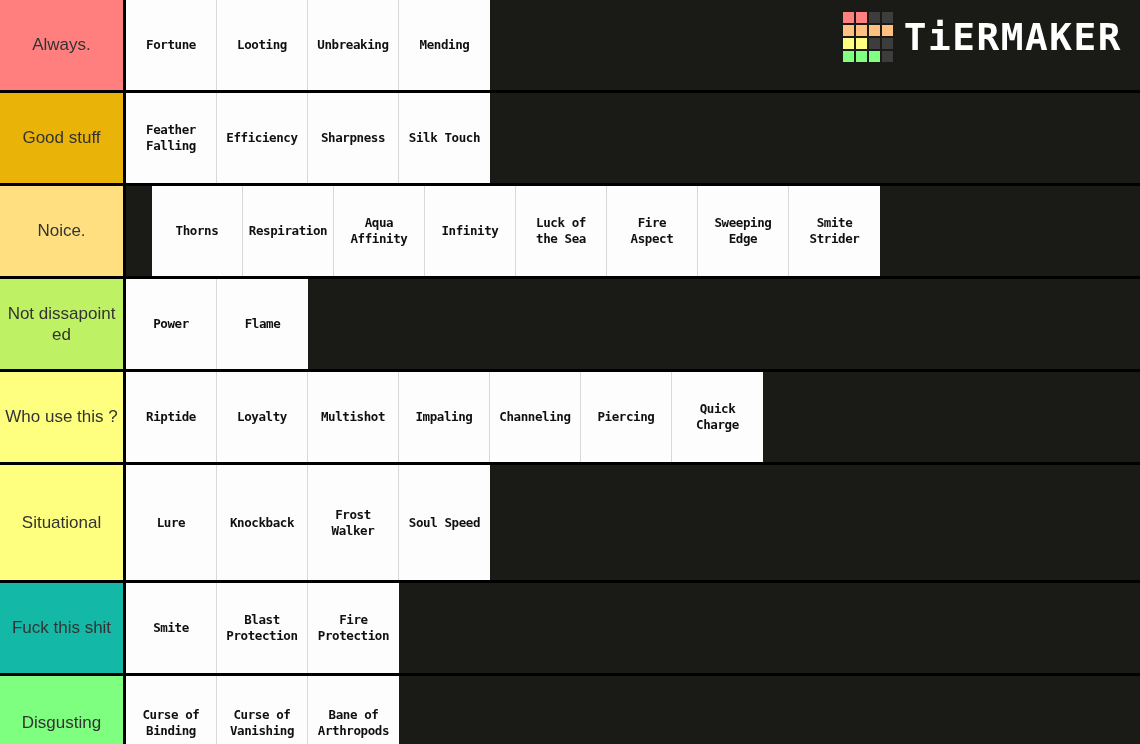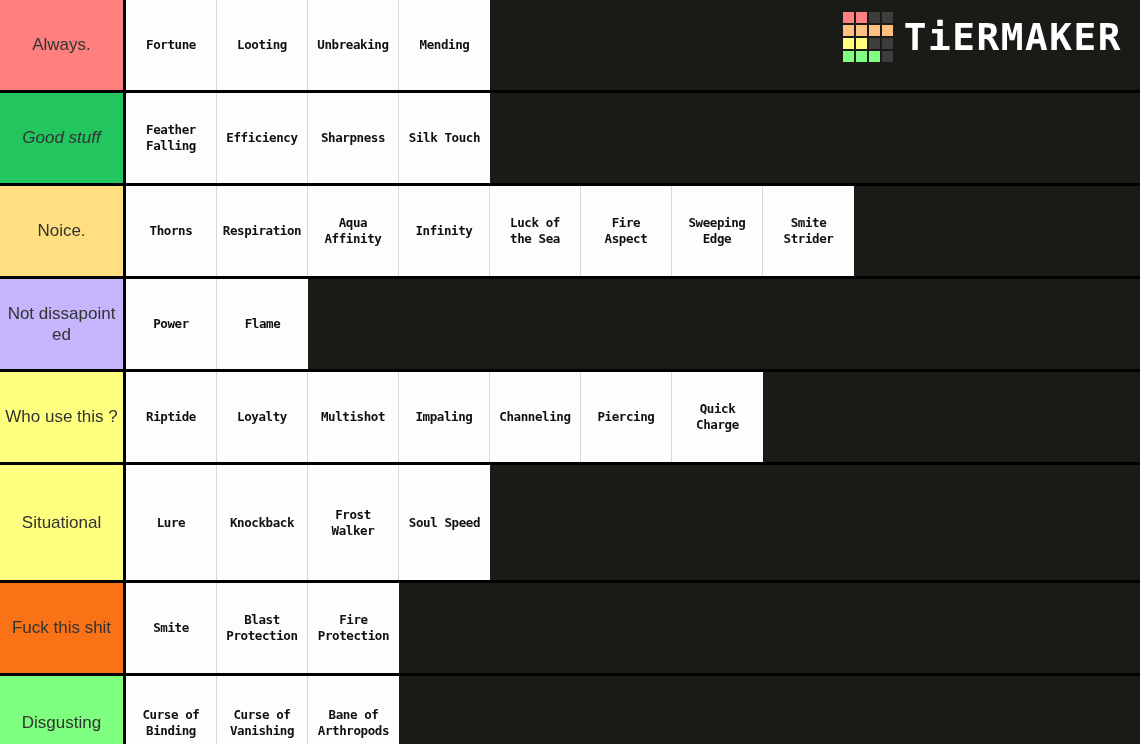--- a/index.html
+++ b/index.html
@@ -139,45 +139,45 @@
         <div class="tier-label" style="background: rgb(255, 127, 127);">Always.</div>
         <div class="items">
           <div class="item">Fortune</div>
           <div class="item">Looting</div>
           <div class="item">Unbreaking</div>
           <div class="item">Mending</div>
         </div>
         <div class="filler"></div>
       </div>
       <div class="row" style="height: 93px;">
-        <div class="tier-label" style="background: #22c55e; font-style: italic;">Good stuff</div>
+        <div class="tier-label" style="background: #eab308;">Good stuff</div>
         <div class="items">
           <div class="item">Feather Falling</div>
           <div class="item">Efficiency</div>
           <div class="item">Sharpness</div>
           <div class="item">Silk Touch</div>
         </div>
         <div class="filler"></div>
       </div>
-      <div class="row" style="height: 93px;">
+      <div class="row" style="height: 93px; gap: 26px;">
         <div class="tier-label" style="background: rgb(255, 223, 128);">Noice.</div>
         <div class="items">
           <div class="item">Thorns</div>
           <div class="item">Respiration</div>
           <div class="item">Aqua Affinity</div>
           <div class="item">Infinity</div>
           <div class="item">Luck of the Sea</div>
           <div class="item">Fire Aspect</div>
           <div class="item">Sweeping Edge</div>
           <div class="item">Smite Strider</div>
         </div>
         <div class="filler"></div>
       </div>
       <div class="row" style="height: 93px;">
-        <div class="tier-label" style="background: #c4b5fd;">Not dissapointed</div>
+        <div class="tier-label" style="background: #bef264;">Not dissapointed</div>
         <div class="items">
           <div class="item">Power</div>
           <div class="item">Flame</div>
         </div>
         <div class="filler"></div>
       </div>
       <div class="row" style="height: 93px;">
         <div class="tier-label" style="background: rgb(255, 255, 127);">Who use this ?</div>
         <div class="items">
           <div class="item">Riptide</div>
@@ -194,21 +194,21 @@
         <div class="tier-label" style="background: rgb(255, 255, 127);">Situational</div>
         <div class="items">
           <div class="item">Lure</div>
           <div class="item">Knockback</div>
           <div class="item">Frost Walker</div>
           <div class="item">Soul Speed</div>
         </div>
         <div class="filler"></div>
       </div>
       <div class="row" style="height: 93px;">
-        <div class="tier-label" style="background: #f97316;">Fuck this shit</div>
+        <div class="tier-label" style="background: #14b8a6;">Fuck this shit</div>
         <div class="items">
           <div class="item">Smite</div>
           <div class="item">Blast Protection</div>
           <div class="item">Fire Protection</div>
         </div>
         <div class="filler"></div>
       </div>
       <div class="row" style="height: 93px; justify-content: center;">
         <div class="tier-label" style="background: rgb(127, 255, 127);">Disgusting</div>
         <div class="items">

